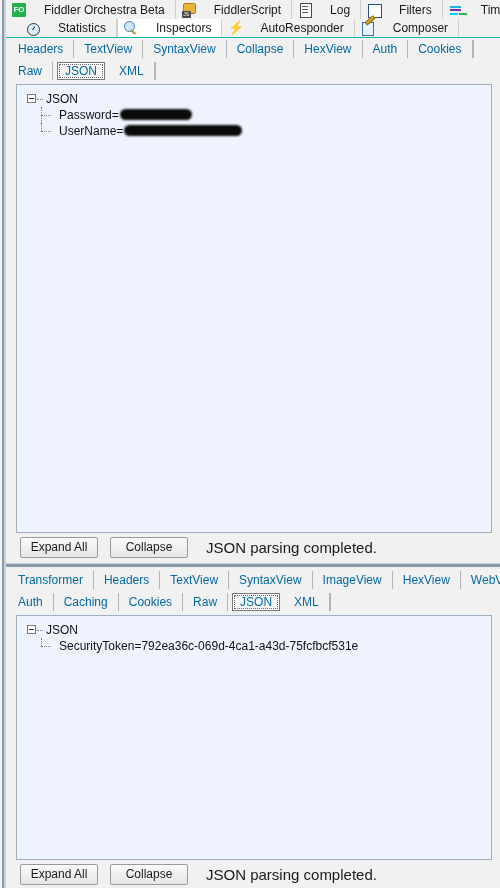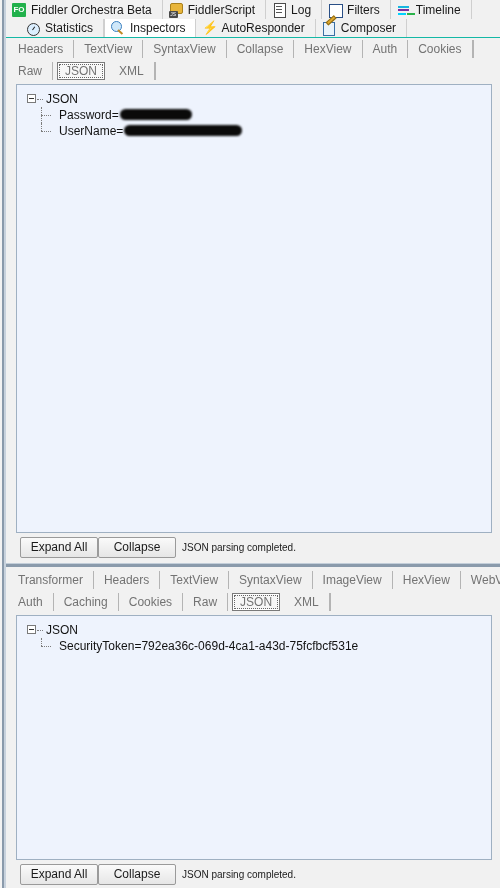--- a/index.html
+++ b/index.html
@@ -29,21 +29,21 @@
   .tb-item {
     display: flex; align-items: center; gap: 5px;
     padding: 0 10px 0 6px;
     border-right: 1px solid #cfcfcf;
     font-size: 12px; color: #1a1a1a;
     background: #f1f1f1;
     white-space: nowrap;
   }
   .tb-item.active { background: #ffffff; border-left: 1px solid #cfcfcf; }
   .toolbar-row.row2 { border-bottom: 1px solid #14b8a6; }
-  .tb-item .lbl { line-height: 1; }
+  .tb-item .lbl { line-height: 1; margin-left: 13px; }
   .ico { width: 14px; height: 14px; flex: 0 0 14px; position: relative; display: inline-block; }
 
   
   .ico-fo { background: #22b14c; border-radius: 1px; }
   .ico-fo::after {
     content: "FO"; position: absolute; inset: 0;
     font-size: 8px; font-weight: bold; color: #fff;
     display: flex; align-items: center; justify-content: center;
     font-family: "Liberation Sans", sans-serif;
   }
@@ -127,21 +127,21 @@
     content: ""; position: absolute; left: 0; right: 0; top: 2px; height: 3px;
     background: #8a9aab; border-top: 1px solid #c3ced9;
   }
   .panel-bottom { flex: 1 1 auto; }
 
   .tabstrip { background: #f1f1f1; padding-left: 2px; }
   .tabrow { display: flex; align-items: center; height: 22px; }
   .tab {
     display: flex; align-items: center; justify-content: center;
     height: 18px; padding: 0 10px; margin-right: 0;
-    font-size: 12px; color: #737373; white-space: nowrap;
+    font-size: 12px; color: #0369a1; white-space: nowrap;
     border-right: 1px solid #b4b4b4;
     background: transparent;
   }
   .tab.sel {
     background: #f7f7f7;
     border: 1px solid #7a7a7a;
     box-shadow: inset 0 0 0 1px #ffffff;
     outline: 1px dotted #666; outline-offset: -3px;
     margin: 0 4px;
     padding: 0 7px;
@@ -191,32 +191,32 @@
     display: inline-block; vertical-align: middle;
     background: #0a0a0a; border-radius: 7px;
     filter: blur(1.1px);
     height: 11px;
     position: relative; top: -1px;
   }
   .redact.pw { width: 72px; margin-left: 1px; }
   .redact.un { width: 118px; margin-left: 1px; }
 
   .btnbar {
-    display: flex; align-items: center; gap: 0;
+    display: flex; align-items: center; gap: 12px;
     height: 28px; flex: 0 0 28px; padding: 0 0 0 14px;
     background: #f1f1f1;
   }
   .btn {
     min-width: 78px; height: 21px;
     display: flex; align-items: center; justify-content: center;
     background: linear-gradient(#fafafa, #e6e6e6);
     border: 1px solid #9a9a9a; border-radius: 2px;
     font-size: 12px; color: #1a1a1a;
   }
-  .status { font-size: 10px; color: #1a1a1a; margin-left: 6px; }
+  .status { font-size: 15px; color: #1a1a1a; margin-left: 6px; }
 </style>
 </head>
 <body>
 
 <div id="app">
 
   <div class="left-gutter"></div>
 
   <div class="main-col">
 

